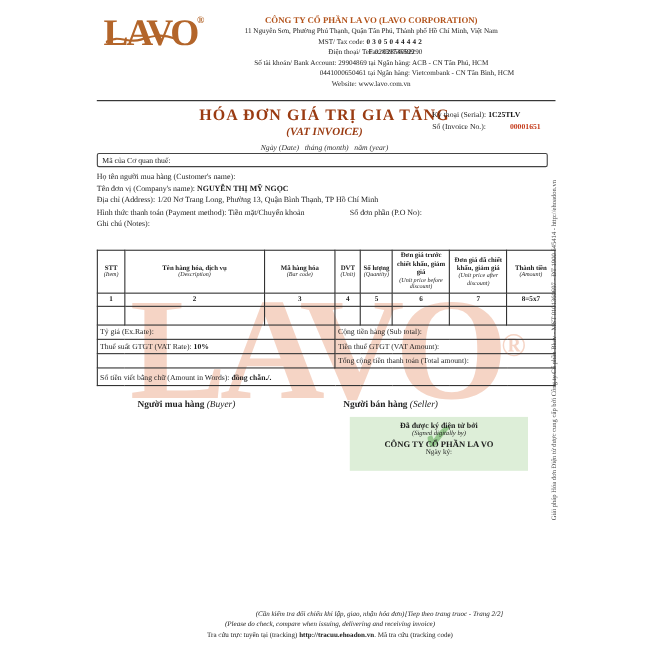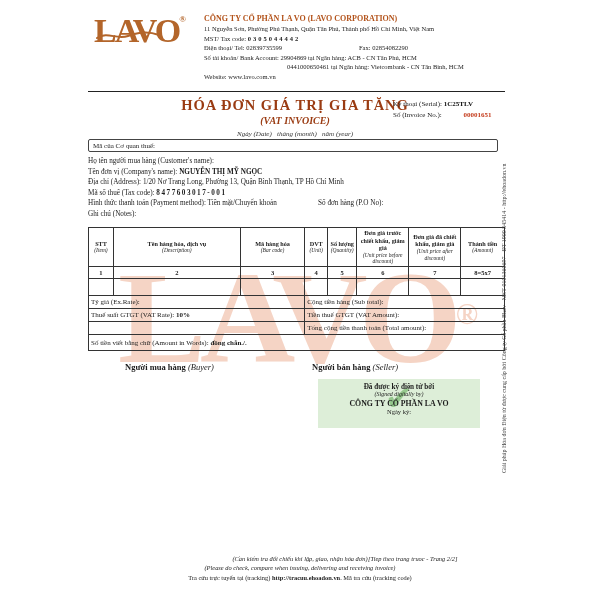--- a/index.html
+++ b/index.html
@@ -16,21 +16,21 @@
     font-weight:bold; font-size:132px; letter-spacing:-6px; line-height:1;
     color:rgba(225,122,76,0.32); white-space:nowrap;
   }
   .watermark .reg { font-size:30px; letter-spacing:0; vertical-align:38px; }
 
   
   .logo { left:94px; top:14px; font-weight:bold; font-size:34px; letter-spacing:-2px;
           color:#b3652a; line-height:1; }
   .logo .reg { font-size:9px; vertical-align:20px; letter-spacing:0; }
   .logo-swoosh { position:absolute; left:96px; top:30px; width:64px; height:12px; z-index:3; }
-  .cinfo { left:204px; top:13px; width:315px; font-size:6.5px; line-height:9.6px; }
+  .cinfo { left:180px; top:13px; width:315px; font-size:6.5px; line-height:9.6px;text-align:center; }
   .cinfo .cname { color:#b3531b; font-weight:bold; font-size:8px; line-height:11px; }
   .cinfo .row { position:relative; }
   .cinfo b.sp { letter-spacing:2px; }
   .fax-part { position:absolute; left:155px; top:0; }
   .bank2 { padding-left:83px; }
   .hr-top { left:88px; top:91px; width:417px; height:0; border-top:1.2px solid #222; }
 
   
   .title-wrap { left:140px; top:97px; width:310px; text-align:center; color:#9a3b12; }
   .title-main { font-weight:bold; font-size:14.5px; letter-spacing:1px; }
@@ -153,27 +153,23 @@
     <div class="row">Họ tên người mua hàng (Customer's name):</div>
     <div class="row">
       <span>Tên đơn vị (Company's name):</span>
       <b>NGUYỄN THỊ MỸ NGỌC</b>
     </div>
     <div class="row">
       <span>Địa chỉ (Address):</span>
       <span>1/20 Nơ Trang Long, Phường 13, Quận Bình Thạnh, TP Hồ Chí Minh</span>
     </div>
     <div class="row">
-      <span>Mã số thuế (Tax code):</span>
-      <span class="sp2">8477603017-001</span>
-    </div>
-    <div class="row">
       <span>Hình thức thanh toán (Payment method):</span>
       <span>Tiền mặt/Chuyển khoản</span>
-      <span class="po-part">Số đơn hàng (P.O No):</span>
+      <span class="po-part">Số đơn phần (P.O No):</span>
     </div>
     <div class="row">Ghi chú (Notes):</div>
   </div>
 
   <table class="items">
     <colgroup>
       <col style="width:6%">
         <col style="width:30.5%">
         <col style="width:15.5%">
         <col style="width:5.5%">

